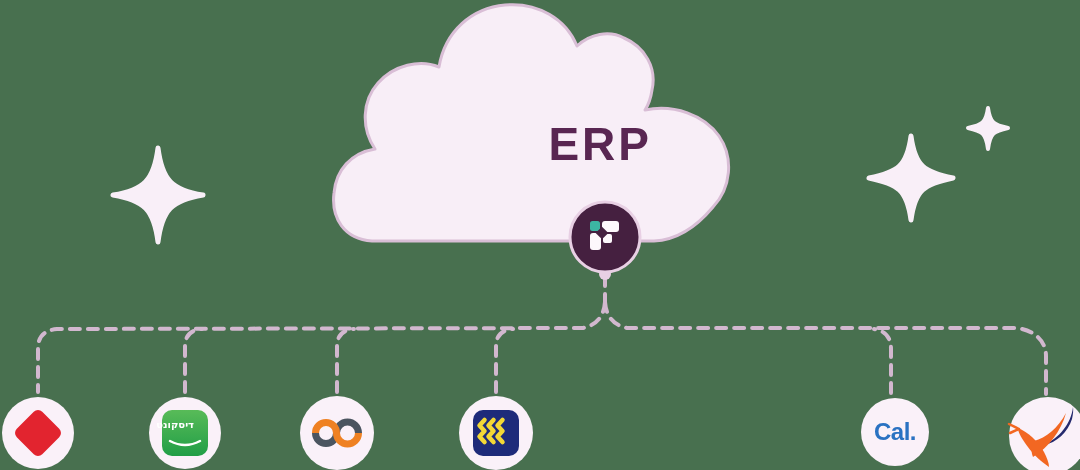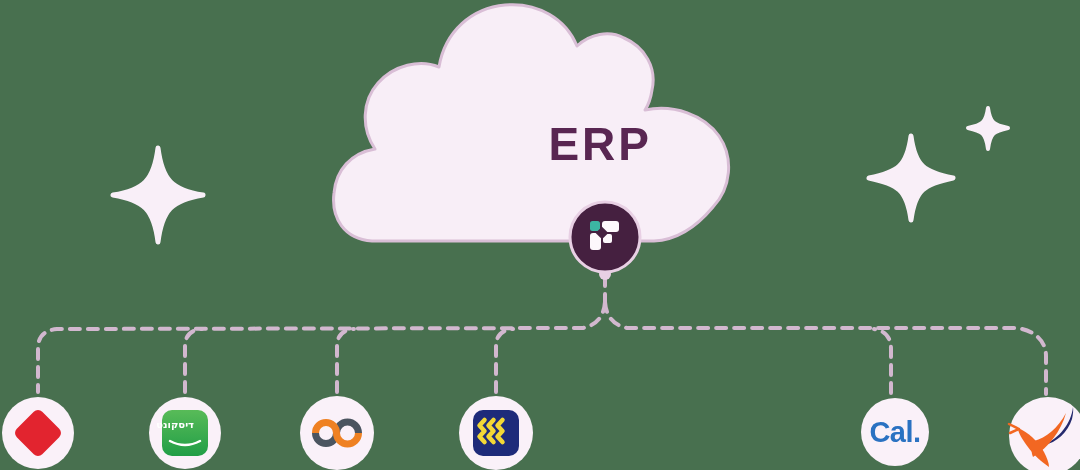--- a/index.html
+++ b/index.html
@@ -34,21 +34,21 @@
     text-align: center;
     font-family: "DejaVu Sans", sans-serif;
     font-size: 10px; font-weight: 700;
     color: #ffffff;
     line-height: 13px;
   }
   .cal-label {
     position: absolute;
     left: 858px; top: 415px; width: 74px;
     text-align: center;
-    font-size: 29px; font-weight: 800;
+    font-size: 24px; font-weight: 800;
     letter-spacing: -0.5px;
     color: #2a72c2;
     line-height: 34px;
   }
 </style>
 </head>
 <body>
 
 <div class="canvas">
 

